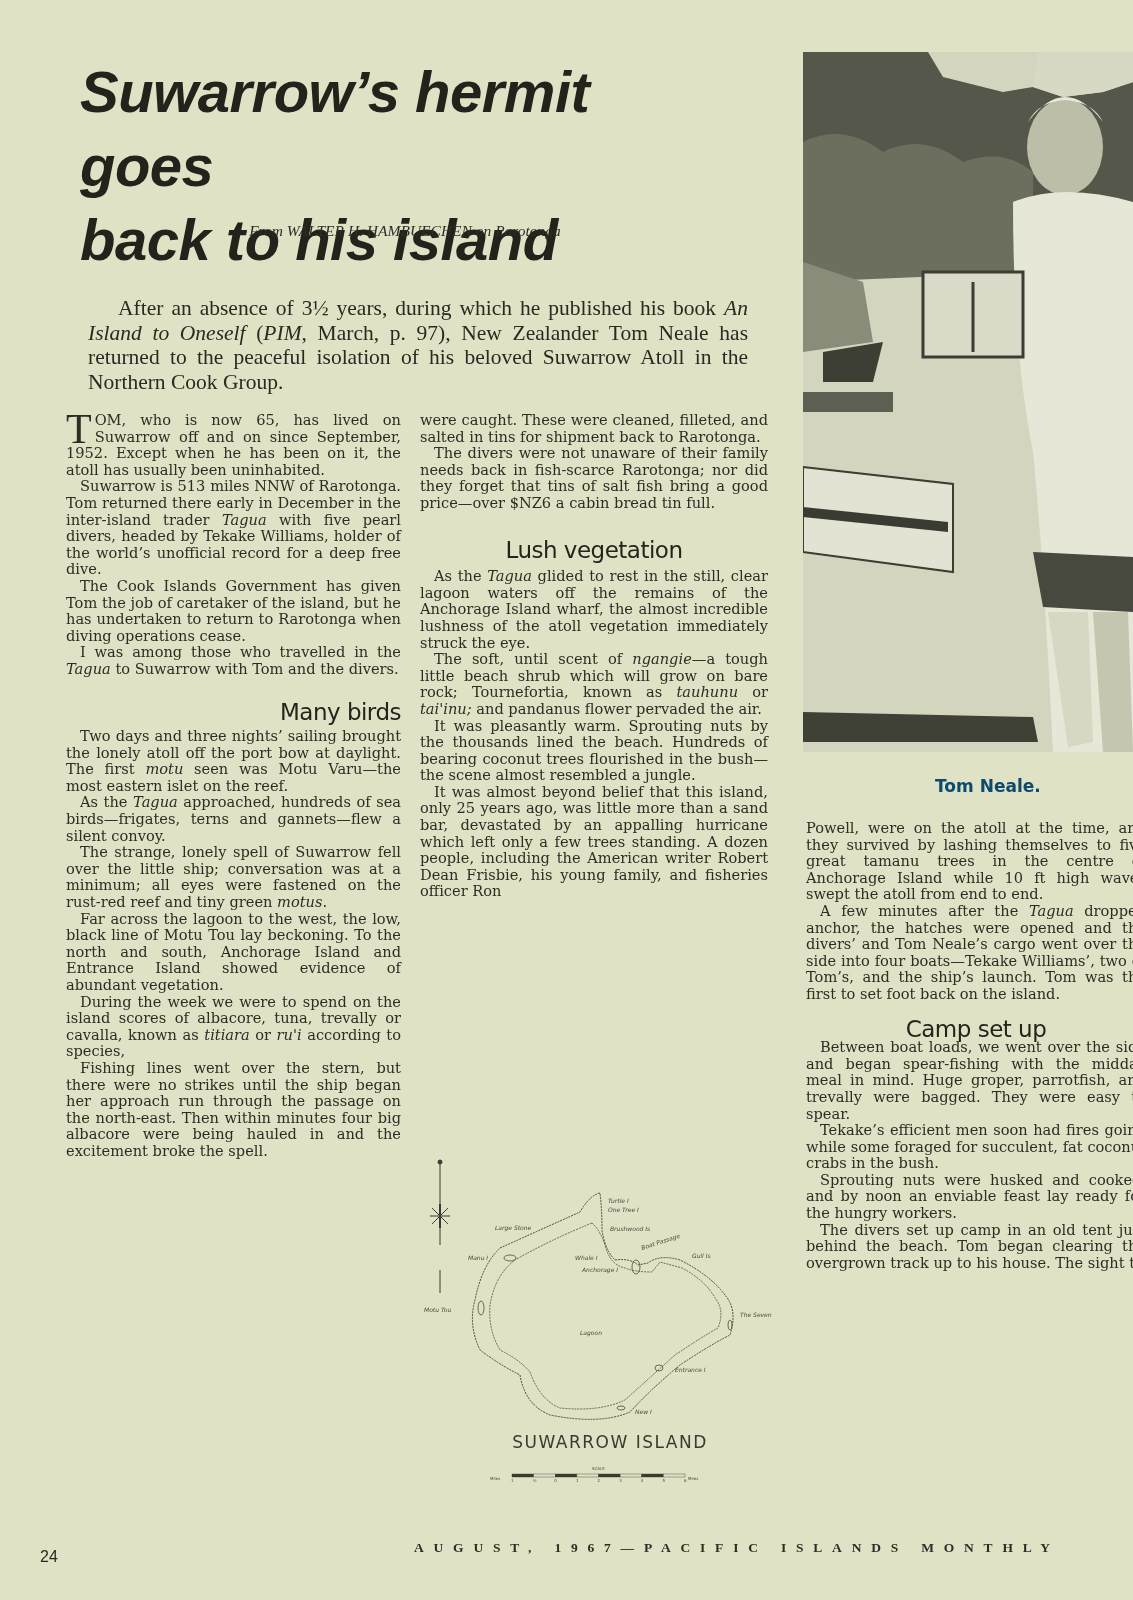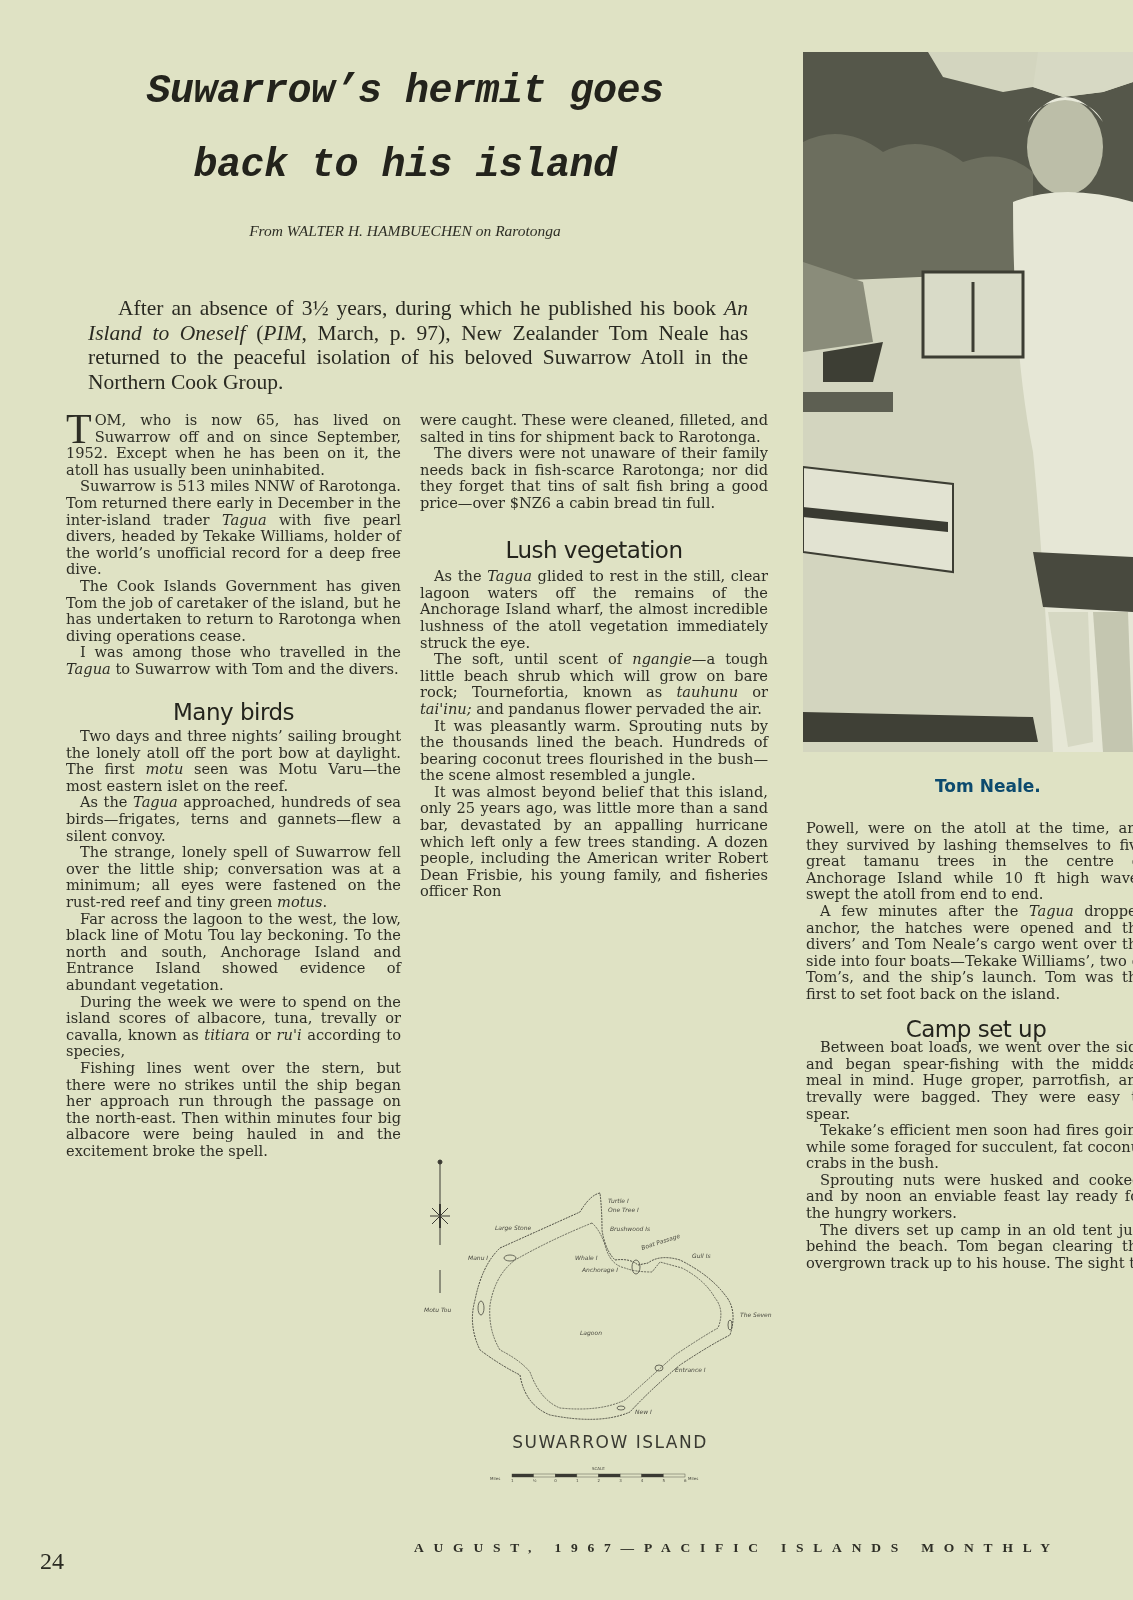--- a/index.html
+++ b/index.html
@@ -1,56 +1,56 @@
 <!DOCTYPE html>
 <html><head>
 <meta charset="utf-8">
 <style>
   html,body{margin:0;padding:0;}
   body{width:1133px;height:1600px;background:#dfe2c4;position:relative;overflow:hidden;color:#2a2a22;}
-  #title{position:absolute;left:80px;top:55px;width:650px;text-align:center;font-family:Liberation Mono, monospace;font-style:italic;font-weight:bold;font-size:40px;line-height:74px;color:#23231c;letter-spacing:-0.5px;}
+  #title{position:absolute;left:80px;top:55px;width:650px;text-align:left;font-family:Liberation Sans, sans-serif;font-style:italic;font-weight:bold;font-size:58px;line-height:74px;color:#23231c;letter-spacing:-0.5px;}
   #byline{position:absolute;left:80px;top:222px;width:650px;text-align:center;font-family:"Liberation Serif",serif;font-style:italic;font-size:15.5px;color:#2e2e26;}
   #intro{position:absolute;left:88px;top:296px;width:660px;font-family:"Liberation Serif",serif;font-size:21.5px;line-height:24.5px;color:#2a2a22;text-align:justify;}
   #intro .indent{padding-left:30px;}
   .col{position:absolute;font-family:"DejaVu Serif","Liberation Serif",serif;font-size:14.6px;line-height:16.6px;color:#2d2d25;text-align:justify;}
   .col p{margin:0;text-indent:14px;}
   .col p.noind{text-indent:0;}
   #col1{left:66px;top:412px;width:335px;}
   #col2{left:420px;top:412px;width:348px;}
   #col3{left:806px;top:820px;width:340px;}
   .head{font-family:"DejaVu Sans","Liberation Sans",sans-serif;font-weight:normal;font-size:23px;text-align:center;letter-spacing:-0.5px;color:#24241d;margin:0;text-indent:0!important;}
   .dropcap{float:left;font-family:"Liberation Serif",serif;font-size:42px;line-height:30px;margin:2px 3px 0 0;font-weight:normal;}
   i{font-style:italic;}
   #photo{position:absolute;left:803px;top:52px;width:330px;height:700px;overflow:hidden;background:#bcbfa8;}
   #caption{position:absolute;left:935px;top:776px;font-family:"DejaVu Sans",sans-serif;font-weight:bold;font-size:17px;color:#0c4a6e;}
   #map{position:absolute;left:420px;top:1150px;width:370px;height:300px;}
   #map-title{position:absolute;left:440px;top:1432px;width:340px;text-align:center;font-family:"DejaVu Sans",sans-serif;font-size:17px;letter-spacing:1.5px;color:#3a3a32;}
   #scale{position:absolute;left:490px;top:1465px;width:220px;height:24px;}
-  #folio{position:absolute;left:40px;top:1548px;font-family:Liberation Serif, serif;font-size:24px;color:#2a2a22;}
+  #folio{position:absolute;left:40px;top:1548px;font-family:Liberation Sans, sans-serif;font-size:16px;color:#2a2a22;}
   #footer{position:absolute;left:392px;top:1540px;font-family:"Liberation Serif",serif;font-weight:bold;font-size:13.5px;letter-spacing:9.8px;color:#2e2e26;white-space:nowrap;margin-left:22px;}
 </style>
 </head>
 <body>
 
 <div id="title">
   <div>Suwarrow’s hermit goes</div>
   <div>back to his island</div>
 </div>
 <div id="byline">From WALTER H. HAMBUECHEN on Rarotonga</div>
 
 <div id="intro">
   <span class="indent"></span><span>After an absence of 3½ years, during which he published his book </span><i>An Island to Oneself</i><span> (</span><i>PIM</i><span>, March, p. 97), New Zealander Tom Neale has returned to the peaceful isolation of his beloved Suwarrow Atoll in the Northern Cook Group.</span>
 </div>
 
 <div id="col1" class="col">
   <p class="noind"><span class="dropcap">T</span><span>OM, who is now 65, has lived on Suwarrow off and on since September, 1952. Except when he has been on it, the atoll has usually been uninhabited.</span></p>
   <p><span>Suwarrow is 513 miles NNW of Rarotonga. Tom returned there early in December in the inter-island trader</span> <i>Tagua</i><span> with five pearl divers, headed by Tekake Williams, holder of the world’s unofficial record for a deep free dive.</span></p>
   <p>The Cook Islands Government has given Tom the job of caretaker of the island, but he has undertaken to return to Rarotonga when diving operations cease.</p>
   <p><span>I was among those who travelled in the </span><i>Tagua</i><span> to Suwarrow with Tom and the divers.</span></p>
-  <p class="head" style="margin-top:26px;margin-bottom:8px;">Many birds</p>
+  <p class="head" style="margin-top:26px;margin-bottom:8px;text-align:right;">Many birds</p>
   <p><span>Two days and three nights’ sailing brought the lonely atoll off the port bow at daylight. The first </span><i>motu</i><span> seen was Motu Varu—the most eastern islet on the reef.</span></p>
   <p><span>As the </span><i>Tagua</i><span> approached, hundreds of sea birds—frigates, terns and gannets—flew a silent convoy.</span></p>
   <p><span>The strange, lonely spell of Suwarrow fell over the little ship; conversation was at a minimum; all eyes were fastened on the rust-red reef and tiny green </span><i>motus</i><span>.</span></p>
   <p>Far across the lagoon to the west, the low, black line of Motu Tou lay beckoning. To the north and south, Anchorage Island and Entrance Island showed evidence of abundant vegetation.</p>
   <p><span>During the week we were to spend on the island scores of albacore, tuna, trevally or cavalla, known as </span><i>titiara</i><span> or </span><i>ru'i</i><span> according to species,</span></p>
   <p>Fishing lines went over the stern, but there were no strikes until the ship began her approach run through the passage on the north-east. Then within minutes four big albacore were being hauled in and the excitement broke the spell.</p>
 </div>
 
 <div id="col2" class="col">
   <p class="noind">were caught. These were cleaned, filleted, and salted in tins for shipment back to Rarotonga.</p>

